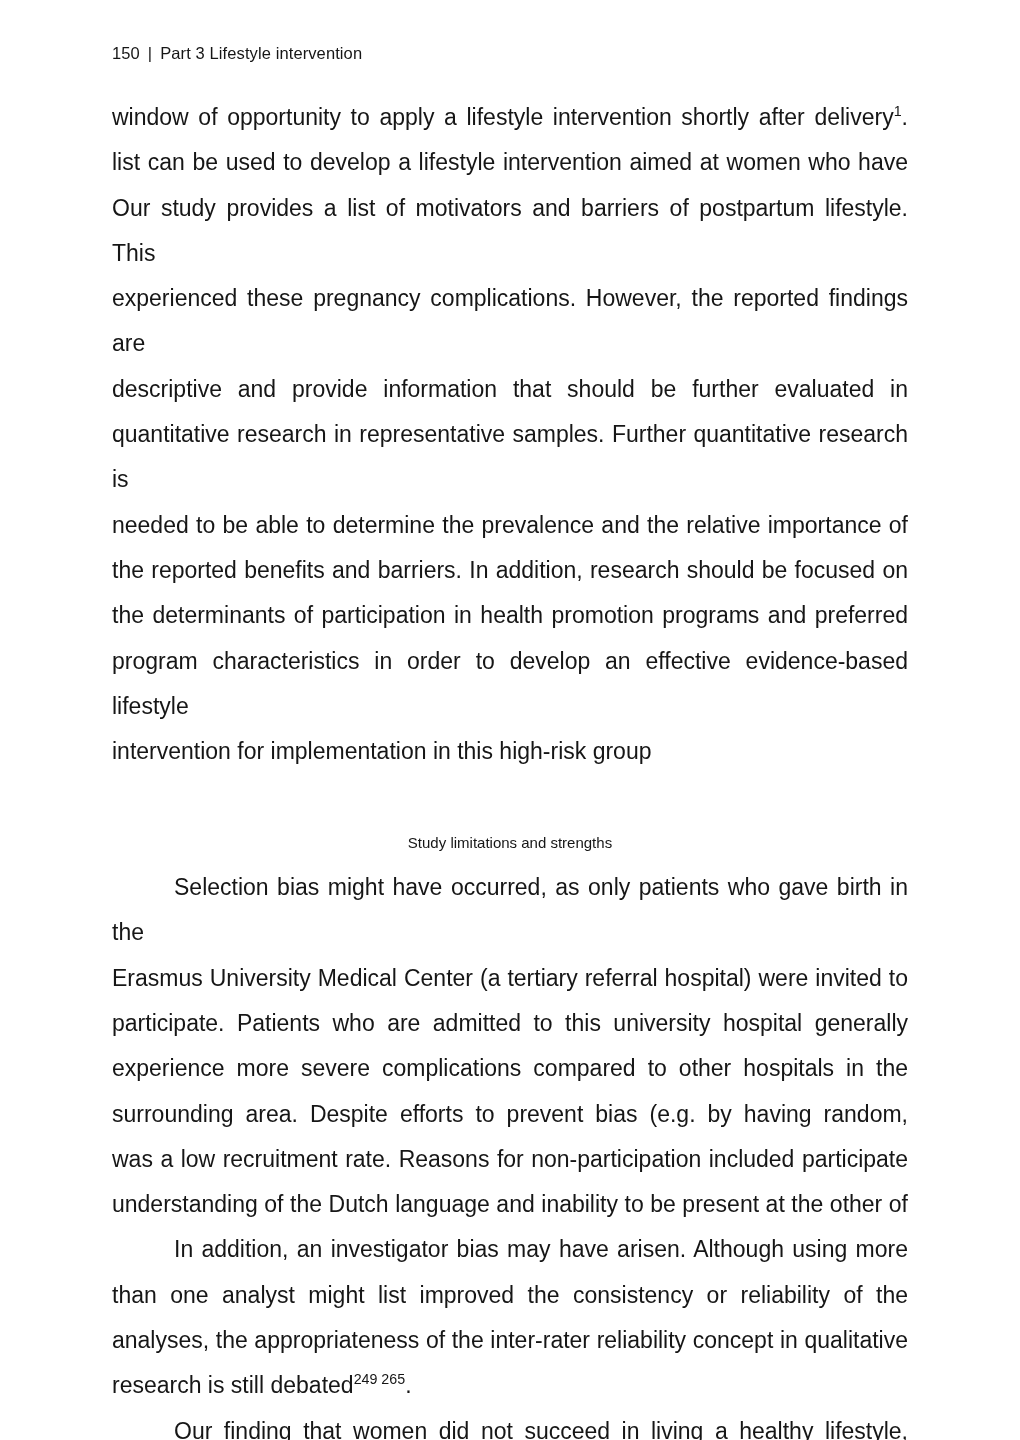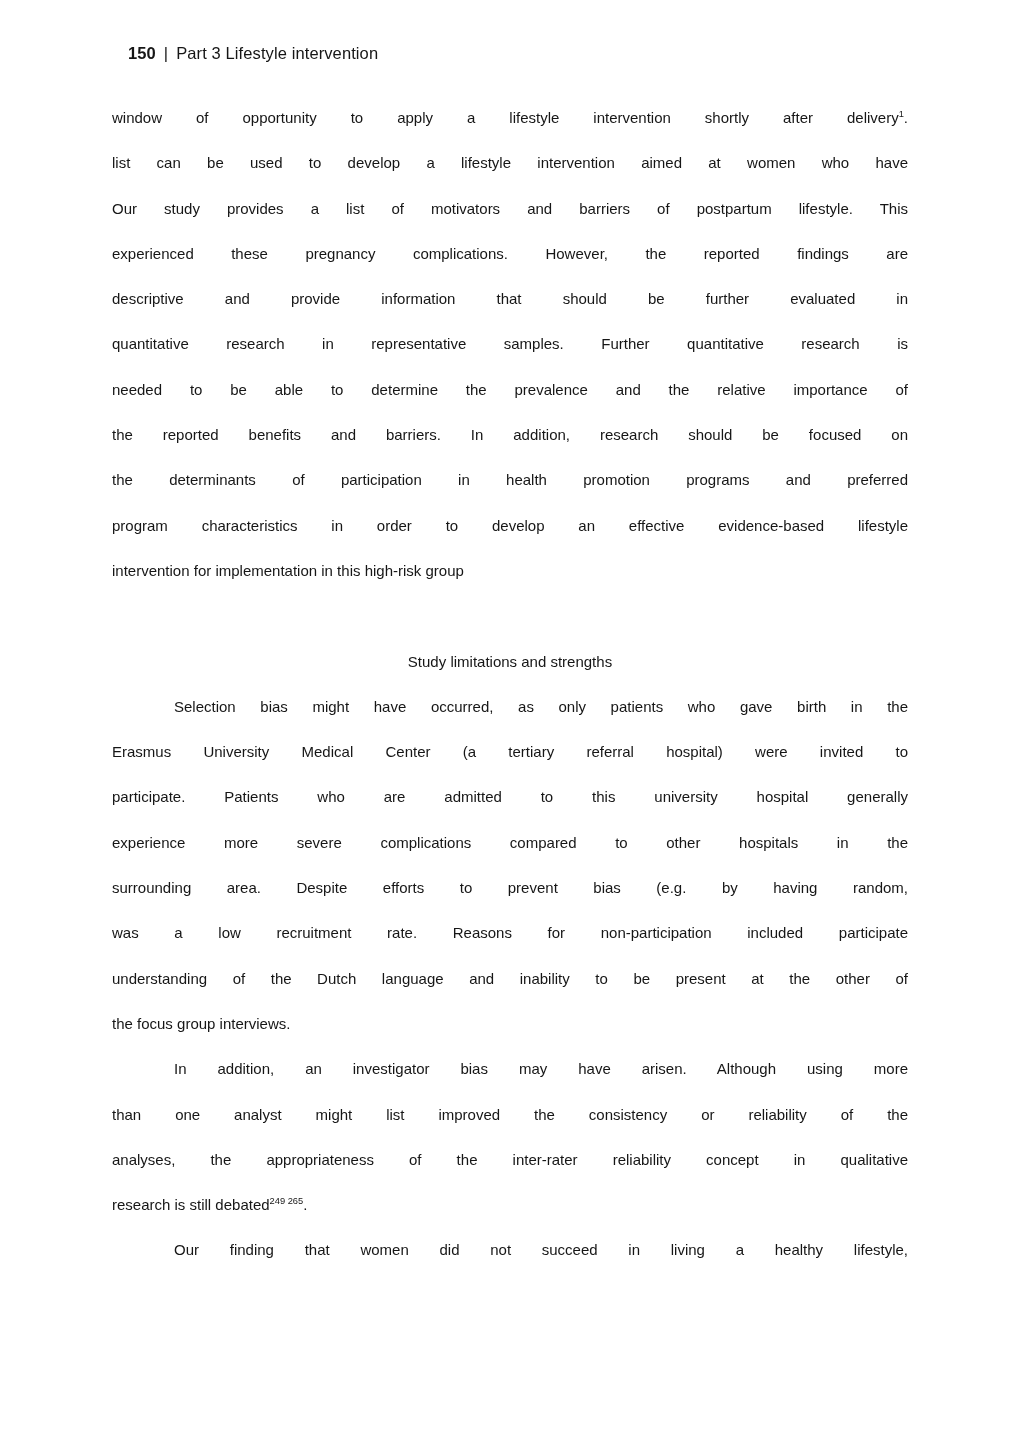--- a/index.html
+++ b/index.html
@@ -18,39 +18,38 @@
   }
   .header {
     position: absolute;
     top: 44px;
     left: 112px;
     font-size: 16.5px;
     letter-spacing: 0.1px;
     white-space: nowrap;
   }
   .header .pagenum {
-    font-weight: bold;
-    margin-left: 16px;
+    font-weight: normal;
   }
   .header .sep {
     display: inline-block;
     margin: 0 8px;
     font-weight: normal;
   }
   .body {
     position: absolute;
     top: 95px;
     left: 112px;
     width: 796px;
   }
   .paragraph {
     margin: 0;
   }
   .line {
-    font-size: 15px;
+    font-size: 23px;
     line-height: 45.3px;
     text-align: justify;
     text-align-last: justify;
     white-space: normal;
   }
   .line--left {
     text-align: right;
     text-align-last: left;
   }
   .line--indent {
@@ -96,21 +95,20 @@
       <div class="spacer"></div>
       <div class="heading">Study limitations and strengths</div>
       <div class="paragraph">
         <div class="line line--indent">Selection bias might have occurred, as only patients who gave birth in the</div>
         <div class="line">Erasmus University Medical Center (a tertiary referral hospital) were invited to</div>
         <div class="line">participate. Patients who are admitted to this university hospital generally</div>
         <div class="line">experience more severe complications compared to other hospitals in the</div>
         <div class="line">surrounding area. Despite efforts to prevent bias (e.g. by having random,</div>
         <div class="line">was a low recruitment rate. Reasons for non-participation included participate</div>
         <div class="line">understanding of the Dutch language and inability to be present at the other of</div>
-        <div class="line line--left">the focus group interviews.</div>
       </div>
       <div class="paragraph">
         <div class="line line--indent">In addition, an investigator bias may have arisen. Although using more</div>
         <div class="line">than one analyst might list improved the consistency or reliability of the</div>
         <div class="line">analyses, the appropriateness of the inter-rater reliability concept in qualitative</div>
         <div class="line line--left">research is still debated<sup>249 265</sup>.</div>
       </div>
       <div class="paragraph">
         <div class="line line--indent">Our finding that women did not succeed in living a healthy lifestyle,</div>
       </div>

